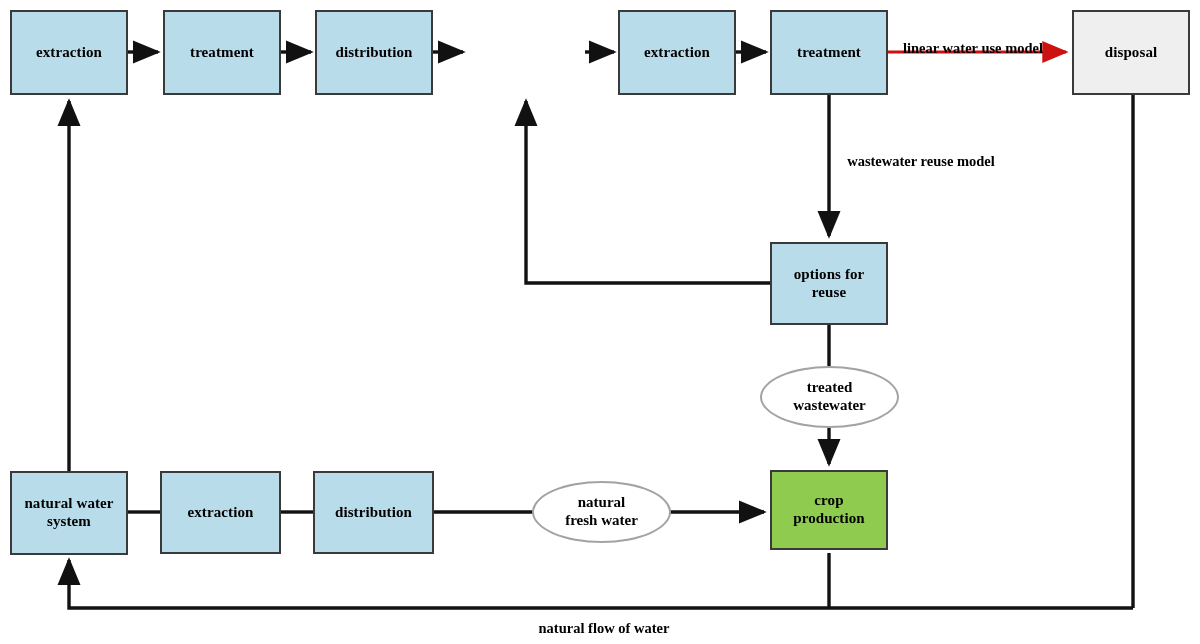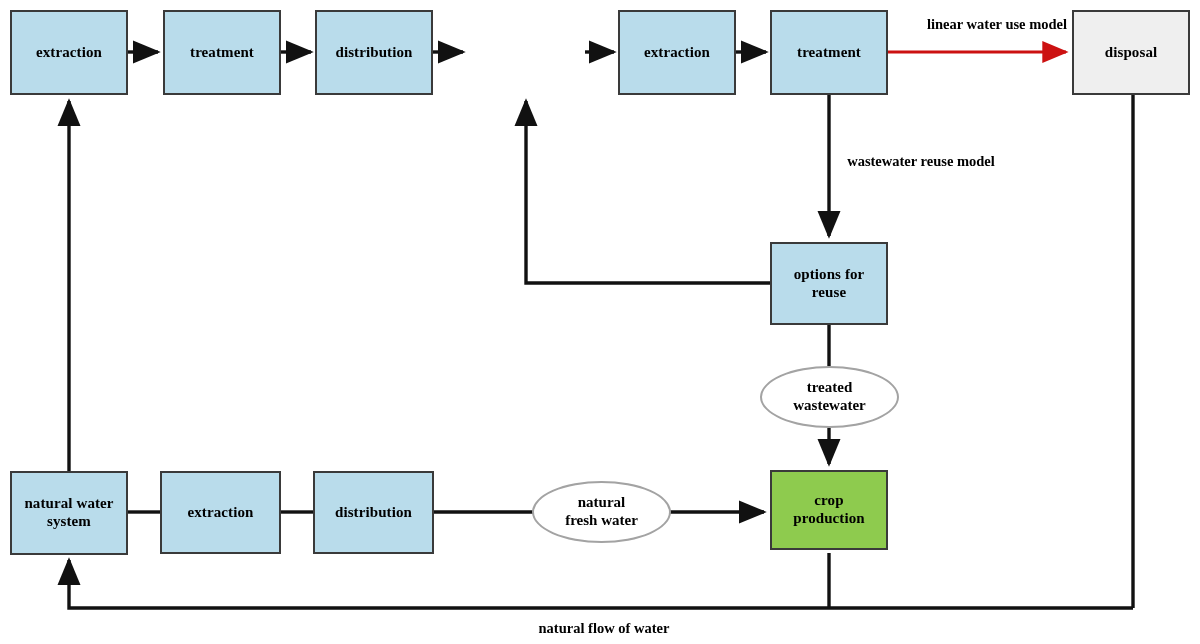--- a/index.html
+++ b/index.html
@@ -165,17 +165,17 @@
   </div>
   <div class="node blue" style="left:313px; top:471px; width:121px; height:83px;">
     <span class="node-label">distribution</span>
   </div>
 
   <div class="ellipse-node" style="left:532px; top:481px; width:139px; height:62px;">
     <span class="node-label">natural
 fresh water</span>
   </div>
 
-  <div class="edge-label centered" style="left:973px; top:16px;margin-left:24px;">linear water use model</div>
+  <div class="edge-label centered" style="left:973px; top:40px;">linear water use model</div>
   <div class="edge-label centered" style="left:921px; top:153px;">wastewater reuse model</div>
   <div class="edge-label centered" style="left:604px; top:620px;">natural flow of water</div>
 
 </div>
 
 </body></html>

